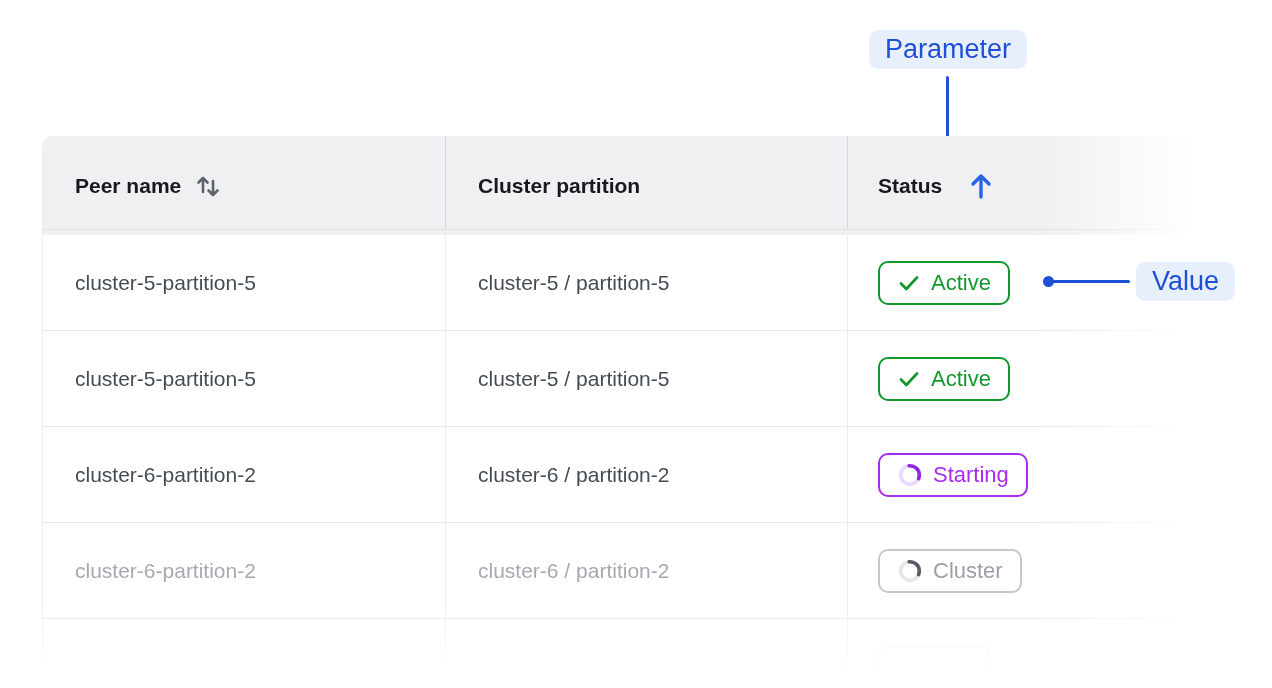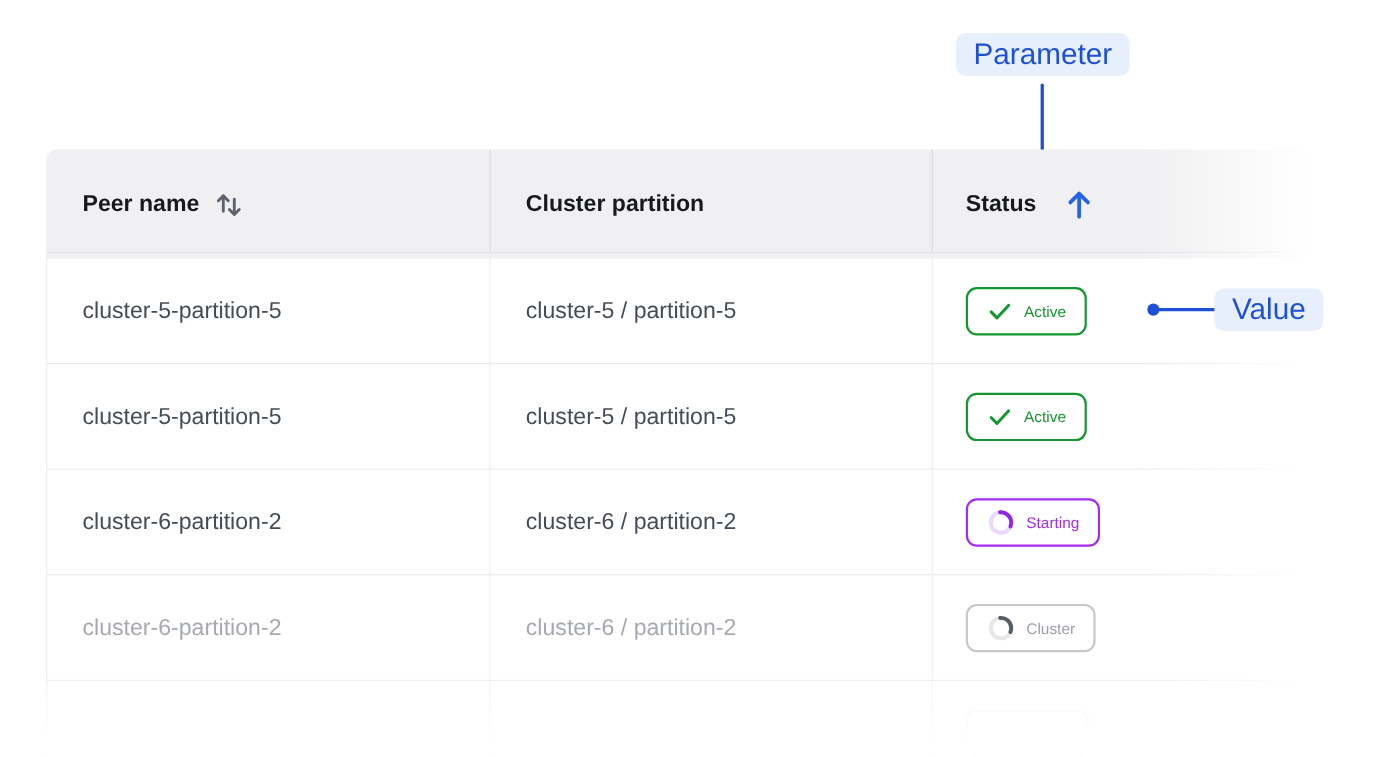--- a/index.html
+++ b/index.html
@@ -34,21 +34,21 @@
     height:39px;
     display:inline-flex;align-items:center;
     padding:0 16px;
     background:var(--pill-bg);
     border-radius:9px;
     color:var(--blue);
     font-size:27px;font-weight:500;
     white-space:nowrap;
   }
   #param-pill{left:869px;top:30px;}
-  #value-pill{left:1104px;top:262px;}
+  #value-pill{left:1136px;top:262px;}
   .connector-v{position:absolute;left:946px;top:76px;width:3px;height:77px;background:var(--blue);border-radius:2px;}
   .connector-h{position:absolute;left:1052px;top:280px;width:78px;height:3px;background:var(--blue);border-radius:2px;}
   .connector-dot{position:absolute;width:11px;height:11px;border-radius:50%;background:var(--blue);}
   #param-dot{left:942px;top:153px;}
   #value-dot{left:1043px;top:276px;}
 
   
   .table-wrap{position:absolute;left:42px;top:136px;width:1230px;}
   .thead{
     position:relative;height:99px;display:flex;align-items:stretch;
@@ -79,21 +79,21 @@
   .vline{position:absolute;width:1px;}
   .vline.head{top:0;height:93px;background:#d9d9dd;}
   .vline.body{top:93px;height:459px;background:#ededf0;}
   .v1{left:403px;} .v2{left:805px;} .v0{left:0;}
 
   
   .badge{
     display:inline-flex;align-items:center;gap:10px;
     height:44px;padding:0 17px;
     border:2px solid currentColor;border-radius:10px;
-    font-size:14px;font-weight:500;background:#fff;white-space:nowrap;
+    font-size:22px;font-weight:500;background:#fff;white-space:nowrap;
   }
   .badge.active{color:var(--green);}
   .badge.starting{color:var(--purple);}
   .badge.pending{color:var(--pending-text);border-color:var(--pending-border);}
   .badge.ghost-badge{width:112px;color:#eceef0;border-color:#eceef0;}
   .badge svg{display:block;}
 
   
   .bottom-fade{
     position:absolute;left:0;top:604px;width:1272px;height:84px;

